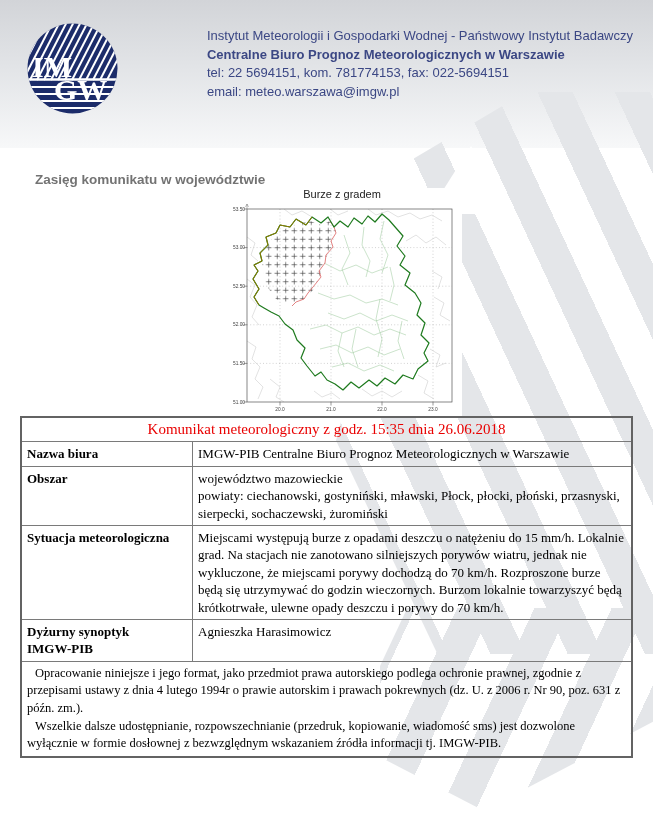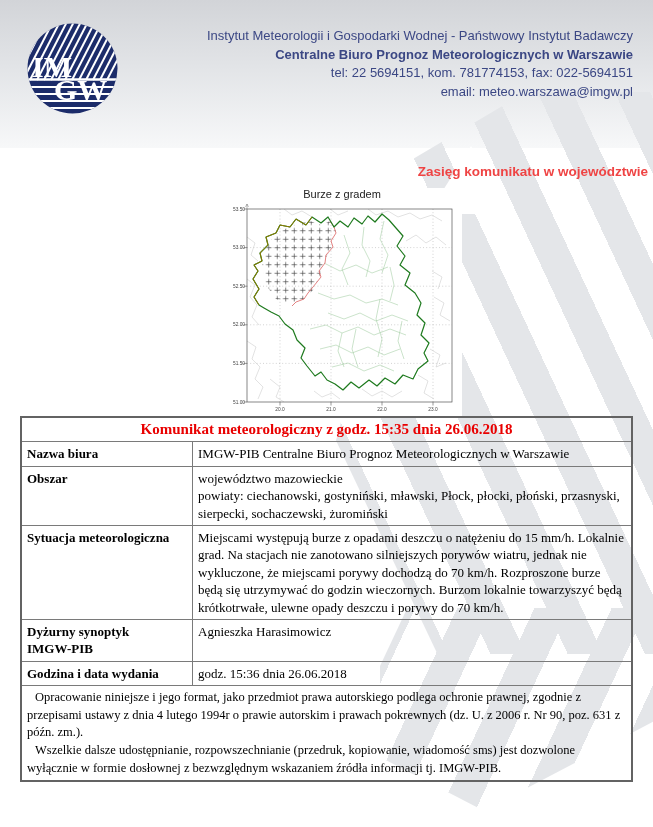--- a/index.html
+++ b/index.html
@@ -14,39 +14,39 @@
     background:repeating-linear-gradient(65deg,#e4e6e9 0 32px,rgba(255,255,255,0) 32px 70px);
     clip-path:polygon(60% 0%,100% 0%,100% 100%,32% 100%,0% 62%,24% 12%);}
   .stripes-lower{left:380px;top:608px;width:273px;height:207px;
     background:repeating-linear-gradient(115deg,#e4e6e9 0 32px,rgba(255,255,255,0) 32px 70px);
     clip-path:polygon(10% 0%,100% 0%,100% 55%,38% 98%,0% 72%,0% 28%);}
   .notch{position:absolute;left:428px;top:146px;width:86px;height:68px;background:#ffffff;
     clip-path:polygon(50% 0,100% 100%,0 100%);pointer-events:none;}
 
   
   .logo{position:absolute;left:24px;top:20px;}
-  .header-text{position:absolute;right:20px;top:27px;text-align:right;
+  .header-text{position:absolute;right:20px;top:27px;
     color:#3b4784;font-size:13px;line-height:18.5px;}
   .header-text .bold{font-weight:bold;}
 
   
-  .section-title{position:absolute;left:35px;top:164px;width:613px;text-align:right;
-    font-size:13.5px;font-weight:bold;color:#ef4444;}
+  .section-title{position:absolute;left:35px;top:172px;width:613px;text-align:left;
+    font-size:13.5px;font-weight:bold;color:#737373;}
   .map-block{position:absolute;left:222px;top:188px;width:240px;background:#ffffff;}
   .map-title{text-align:center;font-size:11px;color:#222222;margin:0 0 1px 0;}
   .map-block svg{display:block;}
 
   
   .doc-table{position:absolute;left:20px;top:416px;width:613px;border-collapse:collapse;
     border:2px solid #636363;font-family:"Liberation Serif",serif;font-size:13px;color:#000;}
   .doc-table td{border:1px solid #7a7a7a;padding:3px 5px;vertical-align:top;
     line-height:17.4px;background:transparent;}
   td.lbl{width:160px;font-weight:bold;}
   .pre{white-space:pre-line;}
-  .title-cell{text-align:center;color:#e90000;font-weight:bold;font-size:15px;padding:3px;}
+  .title-cell{text-align:center;color:#e90000;font-weight:normal;font-size:15px;padding:3px;}
   .footer-cell{padding:4px 6px 14px 4px;}
   .footer-cell p{margin:0;text-indent:8px;font-size:12.5px;line-height:17.6px;}
 </style>
 </head>
 <body>
 
 <div class="page">
 
   <div class="header-band"></div>
   <div class="stripes stripes-upper"></div>
@@ -220,24 +220,20 @@
     <tr>
       <td class="lbl">Sytuacja meteorologiczna</td>
       <td class="val">Miejscami występują burze z opadami deszczu o natężeniu do 15 mm/h. Lokalnie grad. Na stacjach nie zanotowano silniejszych porywów wiatru, jednak nie wykluczone, że miejscami porywy dochodzą do 70 km/h. Rozproszone burze będą się utrzymywać do godzin wieczornych. Burzom lokalnie towarzyszyć będą krótkotrwałe, ulewne opady deszczu i porywy do 70 km/h.</td>
     </tr>
     <tr>
       <td class="lbl pre">Dyżurny synoptyk
 IMGW-PIB</td>
       <td class="val">Agnieszka Harasimowicz</td>
     </tr>
     <tr>
-      <td class="lbl">Godzina i data wydania</td>
-      <td class="val">godz. 15:36 dnia 26.06.2018</td>
-    </tr>
-    <tr>
       <td colspan="2" class="footer-cell">
         <p>Opracowanie niniejsze i jego format, jako przedmiot prawa autorskiego podlega ochronie prawnej, zgodnie z przepisami ustawy z dnia 4 lutego 1994r o prawie autorskim i prawach pokrewnych (dz. U. z 2006 r. Nr 90, poz. 631 z późn. zm.).</p>
         <p>Wszelkie dalsze udostępnianie, rozpowszechnianie (przedruk, kopiowanie, wiadomość sms) jest dozwolone wyłącznie w formie dosłownej z bezwzględnym wskazaniem źródła informacji tj. IMGW-PIB.</p>
       </td>
     </tr>
   </tbody>
     </table>
 
 </div>
 

